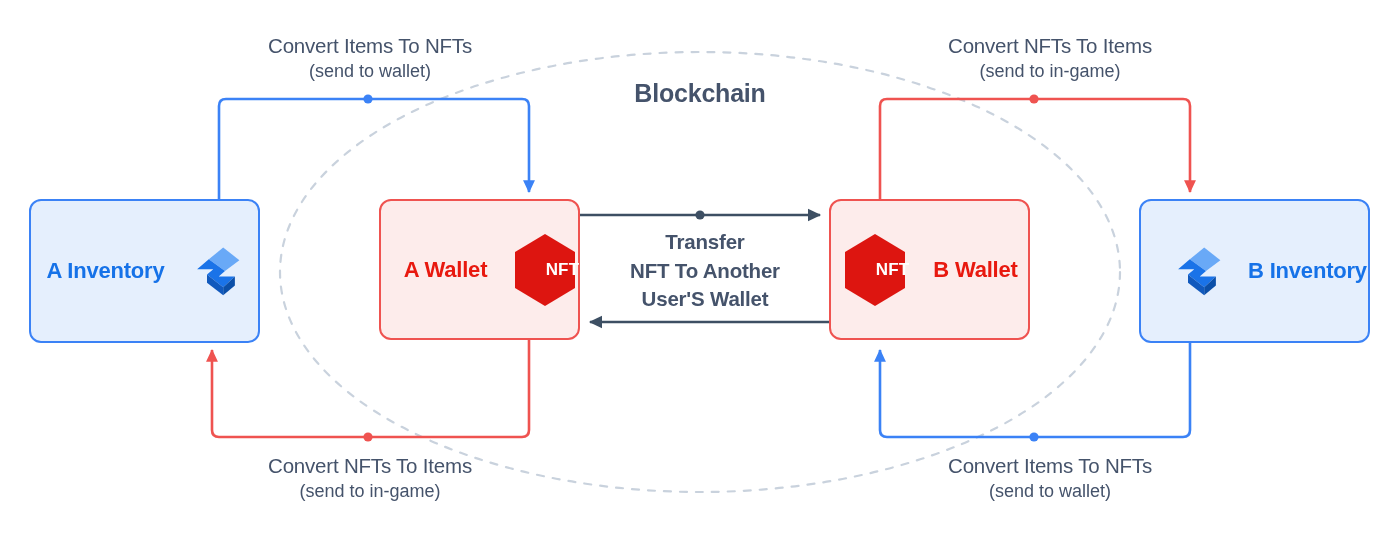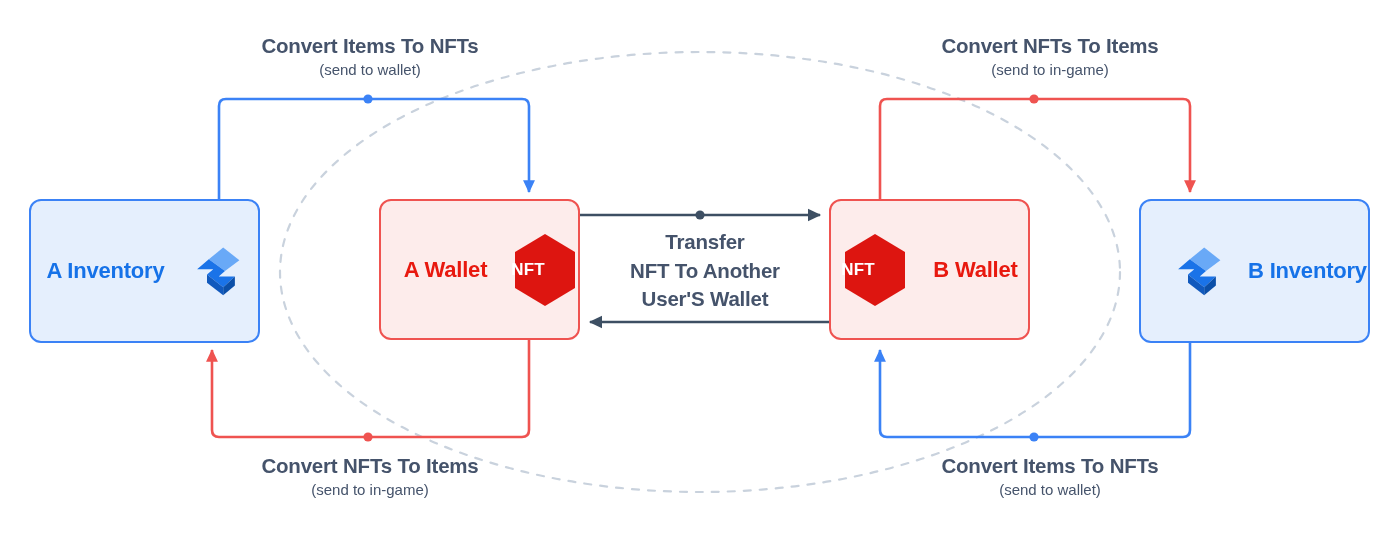--- a/index.html
+++ b/index.html
@@ -52,49 +52,49 @@
   #node-a-wallet    { left: 379px;  top: 199px; width: 201px; height: 141px; padding-left: 24px; }
   #node-b-wallet    { left: 829px;  top: 199px; width: 201px; height: 141px; }
   #node-b-inventory { left: 1139px; top: 199px; width: 231px; height: 144px; padding-left: 28px; }
 
   
   .inv-icon { width: 54px; height: 54px; flex: none; display: block; }
   .nft-badge {
     position: relative;
     width: 68px; height: 76px;
     flex: none;
-    display: flex; align-items: center; justify-content: flex-start;
+    display: flex; align-items: center; justify-content: flex-end;
   }
   .nft-badge svg { position: absolute; inset: 0; width: 68px; height: 76px; }
   .nft-badge .nft-text {
     position: relative;
     color: #ffffff;
     font-size: 17px;
     font-weight: bold;
     letter-spacing: 0.2px;
   }
 
   
   .caption {
     position: absolute;
     text-align: center;
     width: 420px;
   }
   .caption .cap-main {
     display: block;
     font-size: 20.5px;
-    font-weight: bold;
+    font-weight: normal;
     color: #45536b;
     letter-spacing: -0.2px;
     line-height: 1.32;
     white-space: nowrap;
   }
   .caption .cap-sub {
     display: block;
-    font-size: 15px;
+    font-size: 18px;
     font-weight: normal;
     color: #45536b;
     line-height: 1.4;
     white-space: nowrap;
   }
   #cap-tl { left: 160px;  top: 32px; }
   #cap-tr { left: 840px;  top: 32px; }
   #cap-bl { left: 160px;  top: 452px; }
   #cap-br { left: 840px;  top: 452px; }
 
@@ -158,20 +158,21 @@
 
     <path d="M 1190 343 L 1190 430 Q 1190 437 1183 437 L 887 437 Q 880 437 880 430 L 880 350" fill="none" stroke="#3b82f6" stroke-width="2.6" marker-end="url(#arw-blue)"></path>
     <circle cx="1034" cy="437" r="4.6" fill="#3b82f6"></circle>
 
     <path d="M 580 215 L 820 215" fill="none" stroke="#3d4f63" stroke-width="2.6" marker-end="url(#arw-slate)"></path>
     <circle cx="700" cy="215" r="4.6" fill="#3d4f63"></circle>
 
     <path d="M 1030 322 L 590 322" fill="none" stroke="#3d4f63" stroke-width="2.6" marker-end="url(#arw-slate)"></path>
   </svg>
 
+  <div id="blockchain-title">Blockchain</div>
 
   <div class="caption" id="cap-tl">
     <span class="cap-main">Convert Items To NFTs</span>
     <span class="cap-sub">(send to wallet)</span>
   </div>
 
   <div class="caption" id="cap-tr">
     <span class="cap-main">Convert NFTs To Items</span>
     <span class="cap-sub">(send to in-game)</span>
   </div>

